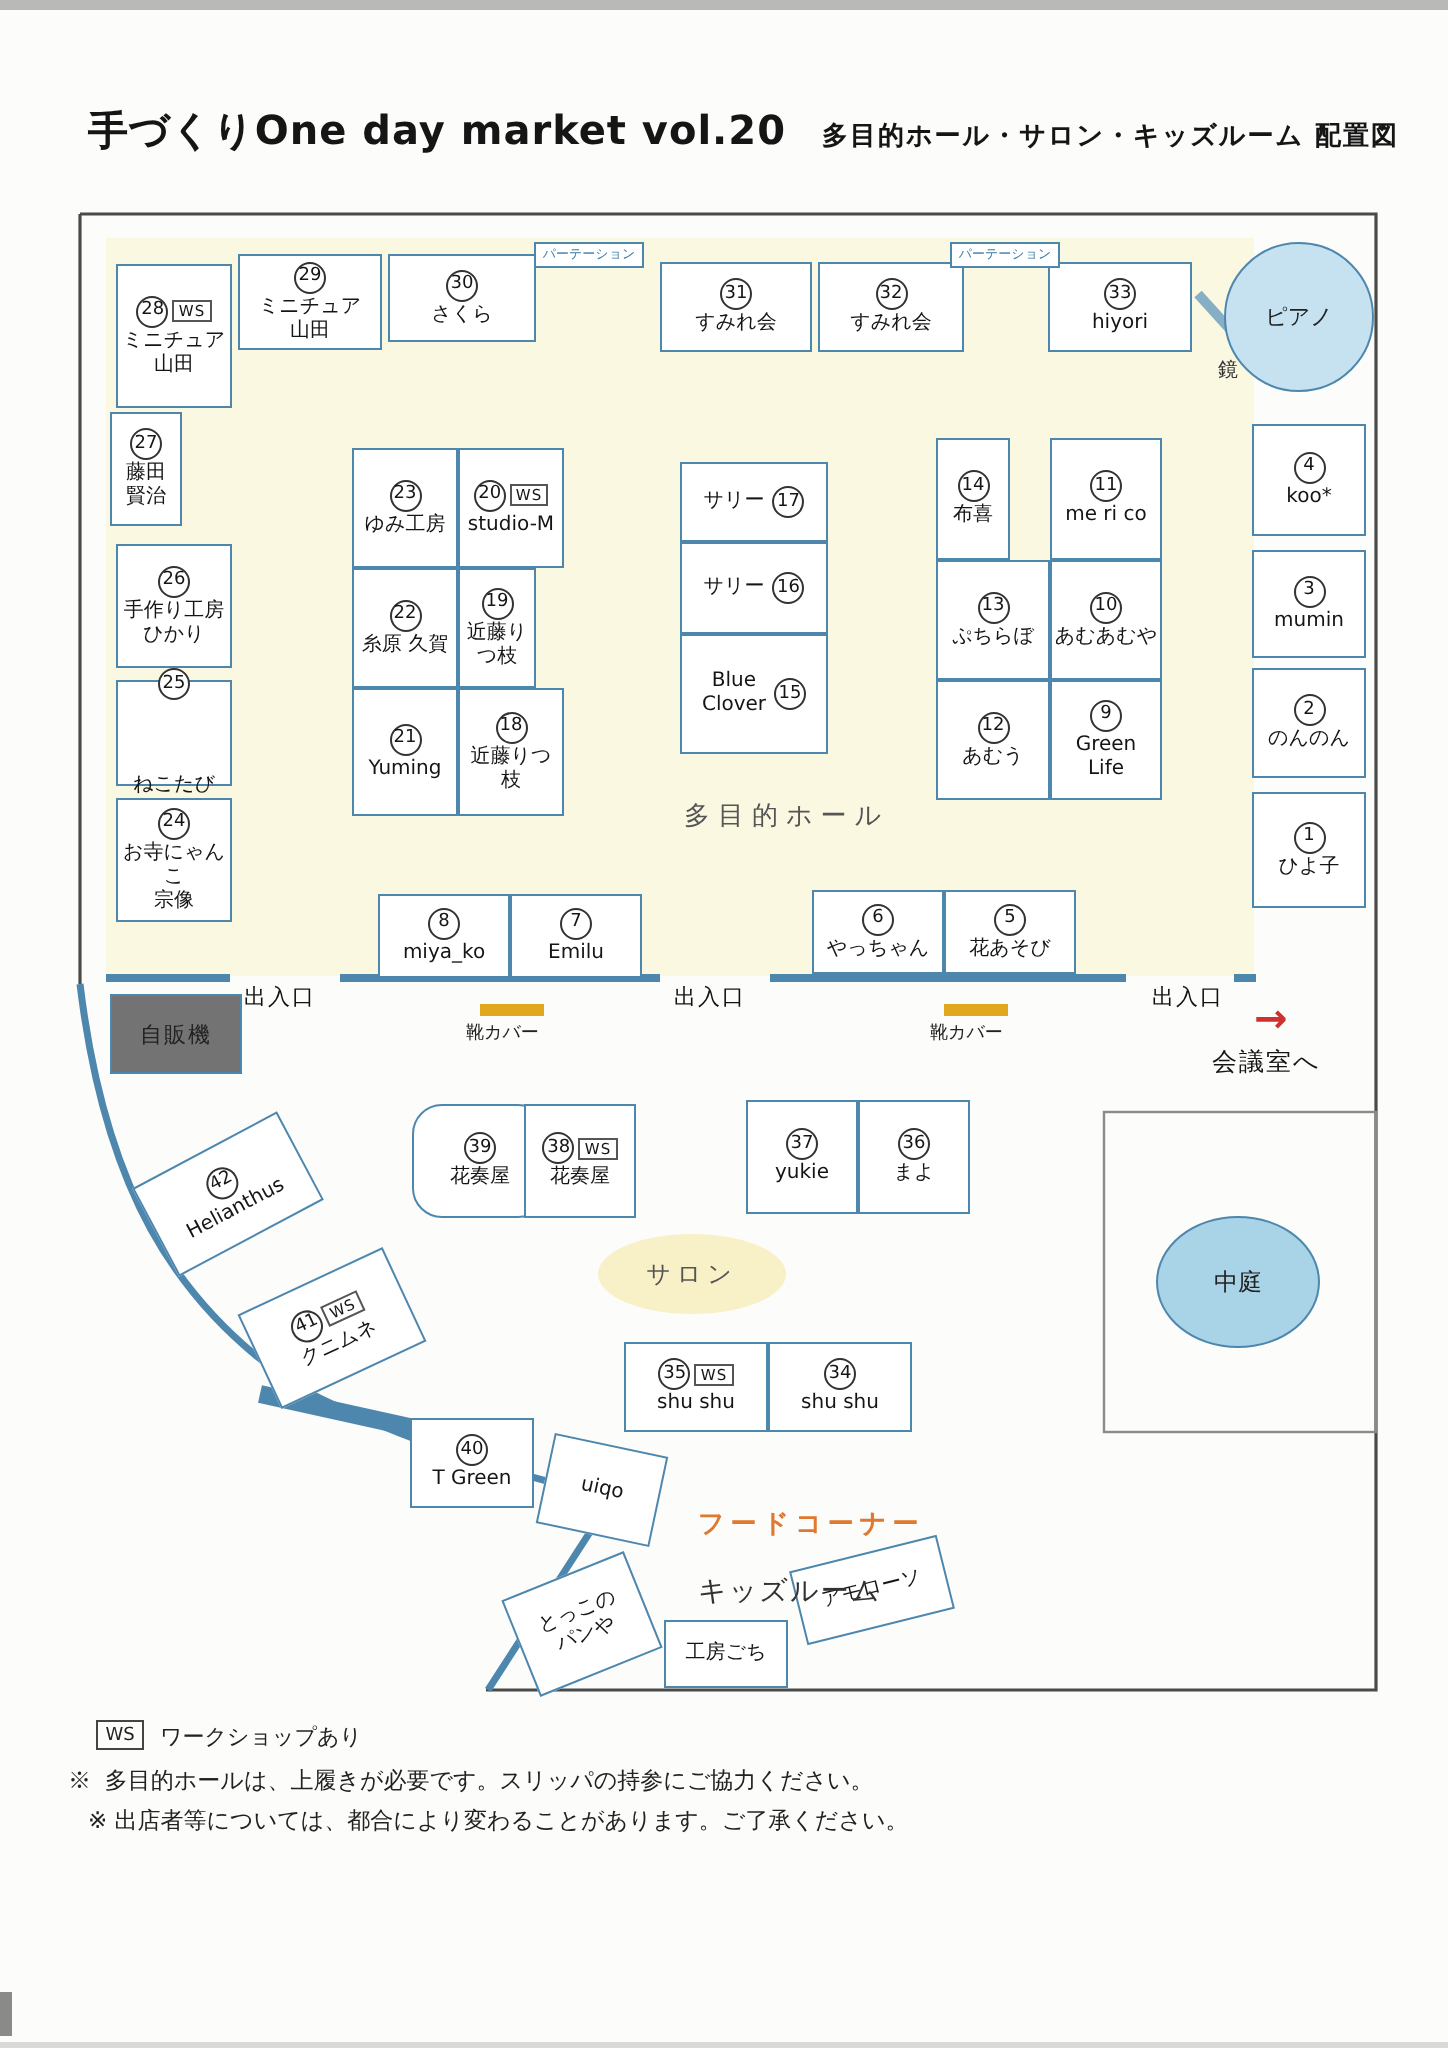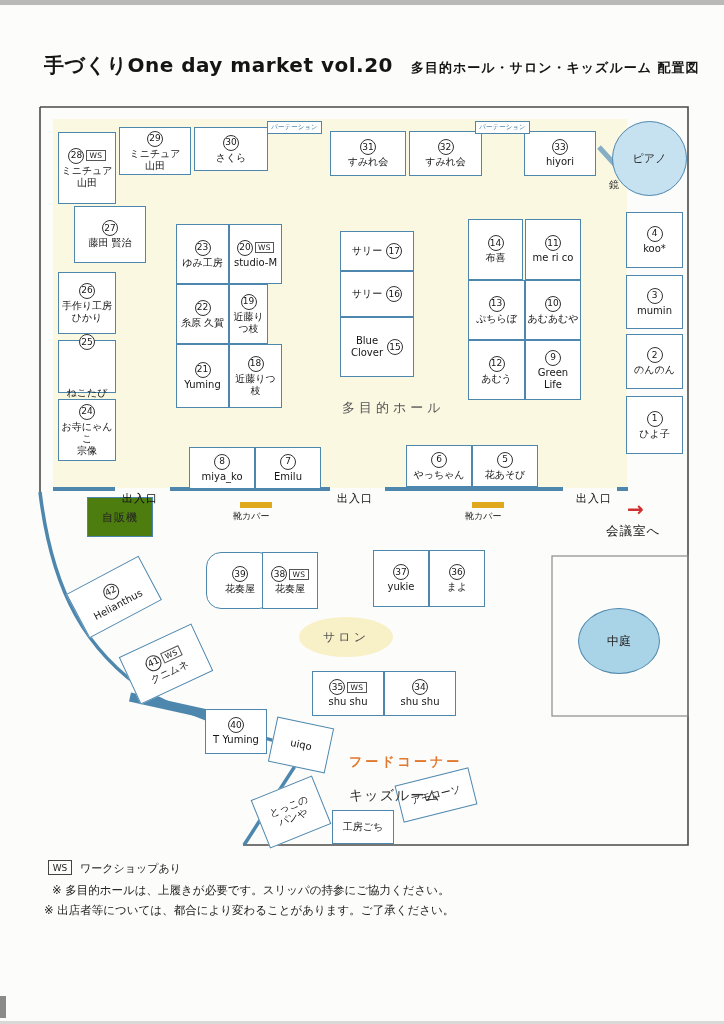--- a/index.html
+++ b/index.html
@@ -32,39 +32,39 @@
                display:flex; align-items:center; justify-content:center; z-index:4; }
 
   .piano { position:absolute; left:612px; top:121px; width:75px; height:75px; border:1.5px solid #4e87ae; background:#c6e2f0;
            border-radius:50%; display:flex; align-items:center; justify-content:center; font-size:11px; color:#222; z-index:2; }
   .mirror-label { position:absolute; left:609px; top:178px; font-size:10px; color:#333; z-index:4; }
 
   .entrance { position:absolute; top:491px; font-size:11px; color:#111; z-index:4; letter-spacing:1px; }
   .shoebar { position:absolute; top:502px; width:32px; height:6px; background:#e0a81c; z-index:4; }
   .shoelabel { position:absolute; top:510px; font-size:9px; color:#222; z-index:4; }
 
-  .vending { position:absolute; left:55px; top:497px; width:66px; height:40px; background:#4d7c0f; border:1.5px solid #4e87ae;
-             display:flex; align-items:center; justify-content:center; font-size:11px; letter-spacing:1px; color:#222; z-index:3;margin-left:32px; }
+  .vending { position:absolute; left:55px; top:497px; width:66px; height:40px; background:#737373; border:1.5px solid #4e87ae;
+             display:flex; align-items:center; justify-content:center; font-size:11px; letter-spacing:1px; color:#222; z-index:3; }
 
   .meet-arrow { position:absolute; left:627px; top:497px; font-size:20px; font-weight:700; color:#d03030; z-index:4; }
   .meet-label { position:absolute; left:606px; top:523px; font-size:12.5px; letter-spacing:1px; color:#151515; z-index:4; }
 
   .hall-label { position:absolute; left:342px; top:399px; font-size:13px; letter-spacing:4px; color:#555; z-index:2; }
   .salon-ellipse { position:absolute; left:299px; top:617px; width:94px; height:40px; background:#f8f0c6; border-radius:50%;
                    display:flex; align-items:center; justify-content:center; font-size:12px; letter-spacing:3px; color:#555; z-index:1; }
   .food-label { position:absolute; left:349px; top:753px; font-size:13px; font-weight:700; letter-spacing:3px; color:#e0792f; z-index:4; }
   .kids-label { position:absolute; left:349px; top:787px; font-size:14px; letter-spacing:1px; color:#333; z-index:4; }
 
   .courtyard { position:absolute; left:578px; top:608px; width:82px; height:66px; background:#a9d3e6; border:1.5px solid #4e87ae;
                border-radius:50%; display:flex; align-items:center; justify-content:center; font-size:12px; color:#222; z-index:3; }
 
   .legend-ws { position:absolute; left:48px; top:860px; width:24px; height:15px; border:1px solid #444; font-size:9px;
                display:flex; align-items:center; justify-content:center; color:#222; }
   .legend-text { position:absolute; left:80px; top:861px; font-size:11px; color:#222; }
-  .note1 { position:absolute; left:52px; top:883px; font-size:11.5px; color:#222; }
+  .note1 { position:absolute; left:34px; top:883px; font-size:11.5px; color:#222;font-family:Liberation Mono, monospace; }
   .note2 { position:absolute; left:44px; top:903px; font-size:11.5px; color:#222; }
 </style>
 </head>
 <body>
 
 <div class="page">
 
   <div class="scan-top"></div>
   <div class="scan-smudge"></div>
   <div class="scan-bottom"></div>
@@ -149,21 +149,21 @@
           <span class="num">32</span>
         </span>
         <span class="bname">すみれ会</span>
       </div>
       <div class="booth" style="left: 524px; top: 131px; width: 72px; height: 45px;">
         <span class="numrow">
           <span class="num">33</span>
         </span>
         <span class="bname">hiyori</span>
       </div>
-      <div class="booth" style="left: 74px; top: 206px; width: 72px; height: 57px;">
+      <div class="booth" style="left: 55px; top: 206px; width: 36px; height: 57px;">
         <span class="numrow">
           <span class="num">27</span>
         </span>
         <span class="bname">藤田 賢治</span>
       </div>
       <div class="booth" style="left: 58px; top: 272px; width: 58px; height: 62px;">
         <span class="numrow">
           <span class="num">26</span>
         </span>
         <span class="bname">手作り工房
@@ -231,21 +231,21 @@
         </span>
         <span class="bname">サリー</span>
       </div>
       <div class="booth brow" style="left: 340px; top: 317px; width: 74px; height: 60px;">
         <span class="numrow">
           <span class="num">15</span>
         </span>
         <span class="bname">Blue
 Clover</span>
       </div>
-      <div class="booth" style="left: 468px; top: 219px; width: 55px; height: 61px;">
+      <div class="booth" style="left: 468px; top: 219px; width: 37px; height: 61px;">
         <span class="numrow">
           <span class="num">14</span>
         </span>
         <span class="bname">布喜</span>
       </div>
       <div class="booth" style="left: 525px; top: 219px; width: 56px; height: 61px;">
         <span class="numrow">
           <span class="num">11</span>
         </span>
         <span class="bname">me ri co</span>
@@ -358,21 +358,21 @@
         <span class="numrow">
           <span class="num">41</span>
           <span class="wsmark">WS</span>
         </span>
         <span class="bname">クニムネ</span>
       </div>
       <div class="booth" style="left: 205px; top: 671px; width: 62px; height: 45px; margin-top: 38px;">
         <span class="numrow">
           <span class="num">40</span>
         </span>
-        <span class="bname">T Yuming</span>
+        <span class="bname">T Green</span>
       </div>
       <div class="booth" style="left: 312px; top: 671px; width: 72px; height: 45px; text-align: right;">
         <span class="numrow">
           <span class="num">35</span>
           <span class="wsmark">WS</span>
         </span>
         <span class="bname">shu shu</span>
       </div>
       <div class="booth" style="left: 384px; top: 671px; width: 72px; height: 45px;">
         <span class="numrow">

